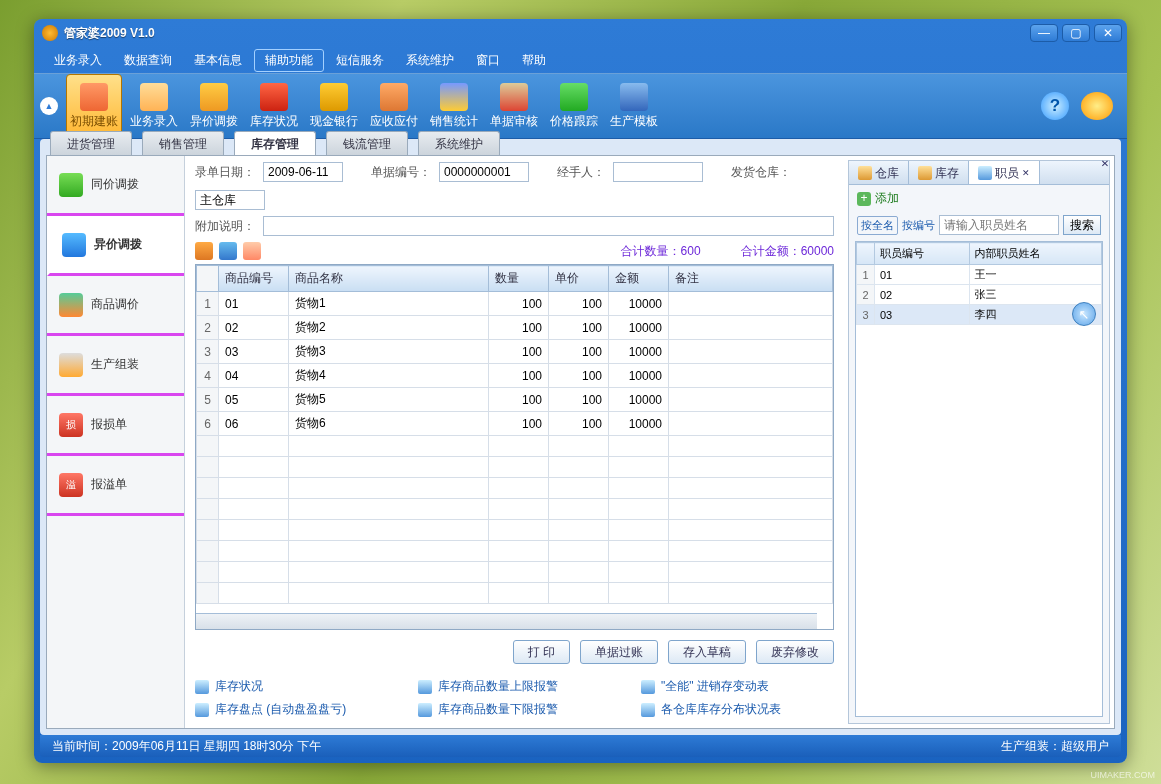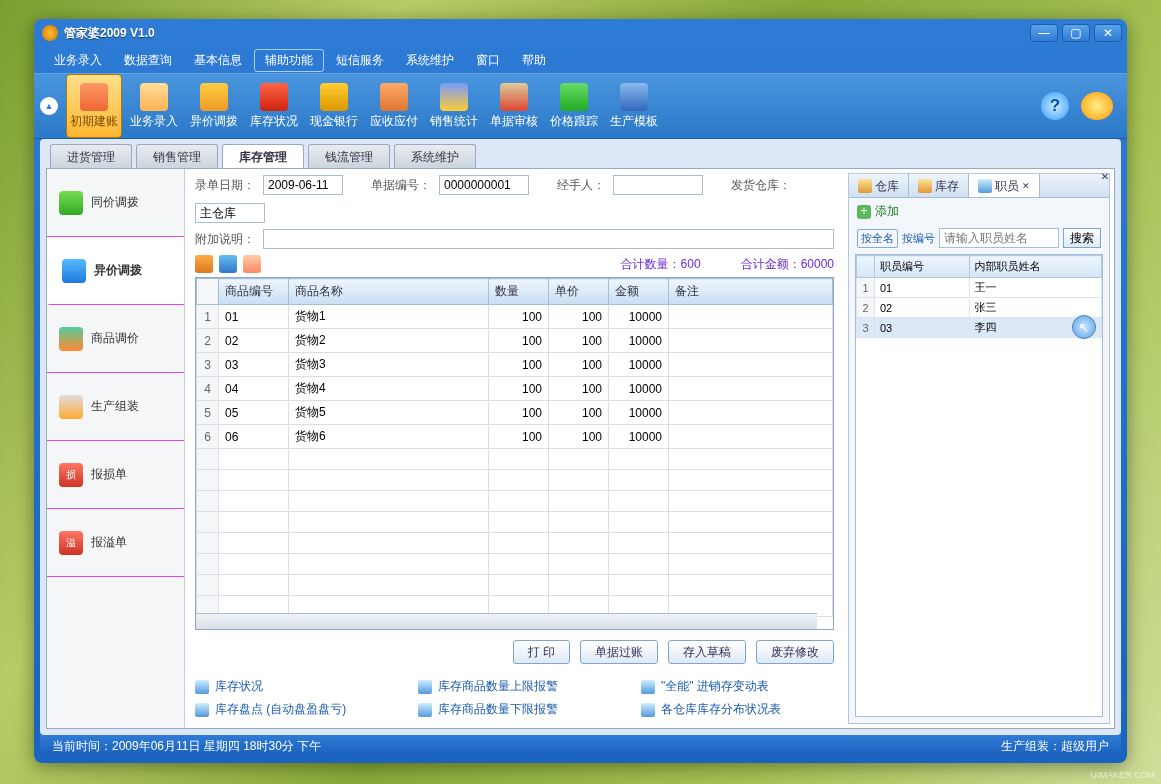--- a/index.html
+++ b/index.html
@@ -24,26 +24,26 @@
 .i-cash { background: linear-gradient(#ffcc33,#dd9900); }
 .i-recv { background: linear-gradient(#ffaa66,#dd7733); }
 .i-sales { background: linear-gradient(#7799ff,#ffcc33); }
 .i-audit { background: linear-gradient(#ddcc99,#dd4433); }
 .i-price { background: linear-gradient(#66dd66,#22aa22); }
 .i-prod { background: linear-gradient(#88bbee,#3366bb); }
 .tb-right { margin-left: auto; display: flex; align-items: center; padding-right: 14px; gap: 12px; }
 .help-ico { width: 28px; height: 28px; background: radial-gradient(#cceeff, #3399ff); border-radius: 50%; display: flex; align-items: center; justify-content: center; color: #0055aa; font-weight: bold; font-size: 17px; cursor: pointer; }
 .opt-ico { width: 32px; height: 28px; background: radial-gradient(#ffee88, #ff9900); border-radius: 50%; cursor: pointer; }
 .content { flex: 1; background: #dce8f7; margin: 0 6px 0 6px; border-radius: 4px; display: flex; flex-direction: column; }
-.module-tabs { height: 29px; display: flex; align-items: flex-end; padding: 4px 0 0 10px; gap: 4px; }
+.module-tabs { height: 16px; display: flex; align-items: flex-end; padding: 4px 0 0 10px; gap: 10px; }
 .mtab { height: 24px; padding: 0 16px; background: linear-gradient(#e8ecf0, #ccd4dc); border: 1px solid #9aaabb; border-bottom: none; border-radius: 3px 3px 0 0; line-height: 24px; cursor: pointer; color: #334; }
 .mtab.active { background: #fff; font-weight: bold; }
 .panel { flex: 1; background: #fff; margin: 0 6px 6px 6px; border: 1px solid #9aaabb; display: flex; }
 .sidebar { width: 138px; background: #f4f6f8; border-right: 1px solid #c5d0dc; display: flex; flex-direction: column; }
-.side-item { height: 68px; display: flex; align-items: center; padding-left: 12px; border-bottom: 1px solid #d946ef; cursor: pointer; font-size: 13px; color: #333; }
+.side-item { height: 60px; display: flex; align-items: center; padding-left: 12px; border-bottom: 3px solid #d946ef; cursor: pointer; font-size: 13px; color: #333; }
 .side-item.active { background: #fff; border-left: 3px solid #fff; border-right: none; font-weight: bold; }
 .side-icon { width: 24px; height: 24px; margin-right: 8px; border-radius: 4px; }
 .si-g { background: linear-gradient(#77dd55,#33aa22); }
 .si-b { background: linear-gradient(#55bbff,#2277dd); }
 .si-o { background: linear-gradient(#55cc99,#ff8833); }
 .si-w { background: linear-gradient(#dddddd,#ffaa33); }
 .si-r { background: linear-gradient(#ff7766,#cc3322); color:#fff; display:flex; align-items:center; justify-content:center; font-size:10px; }
 .main-area { flex: 1; display: flex; flex-direction: column; }
 .form-row { padding: 6px 10px; display: flex; align-items: center; gap: 8px; flex-wrap: wrap; color: #333; }
 .form-row label { color: #555; }

